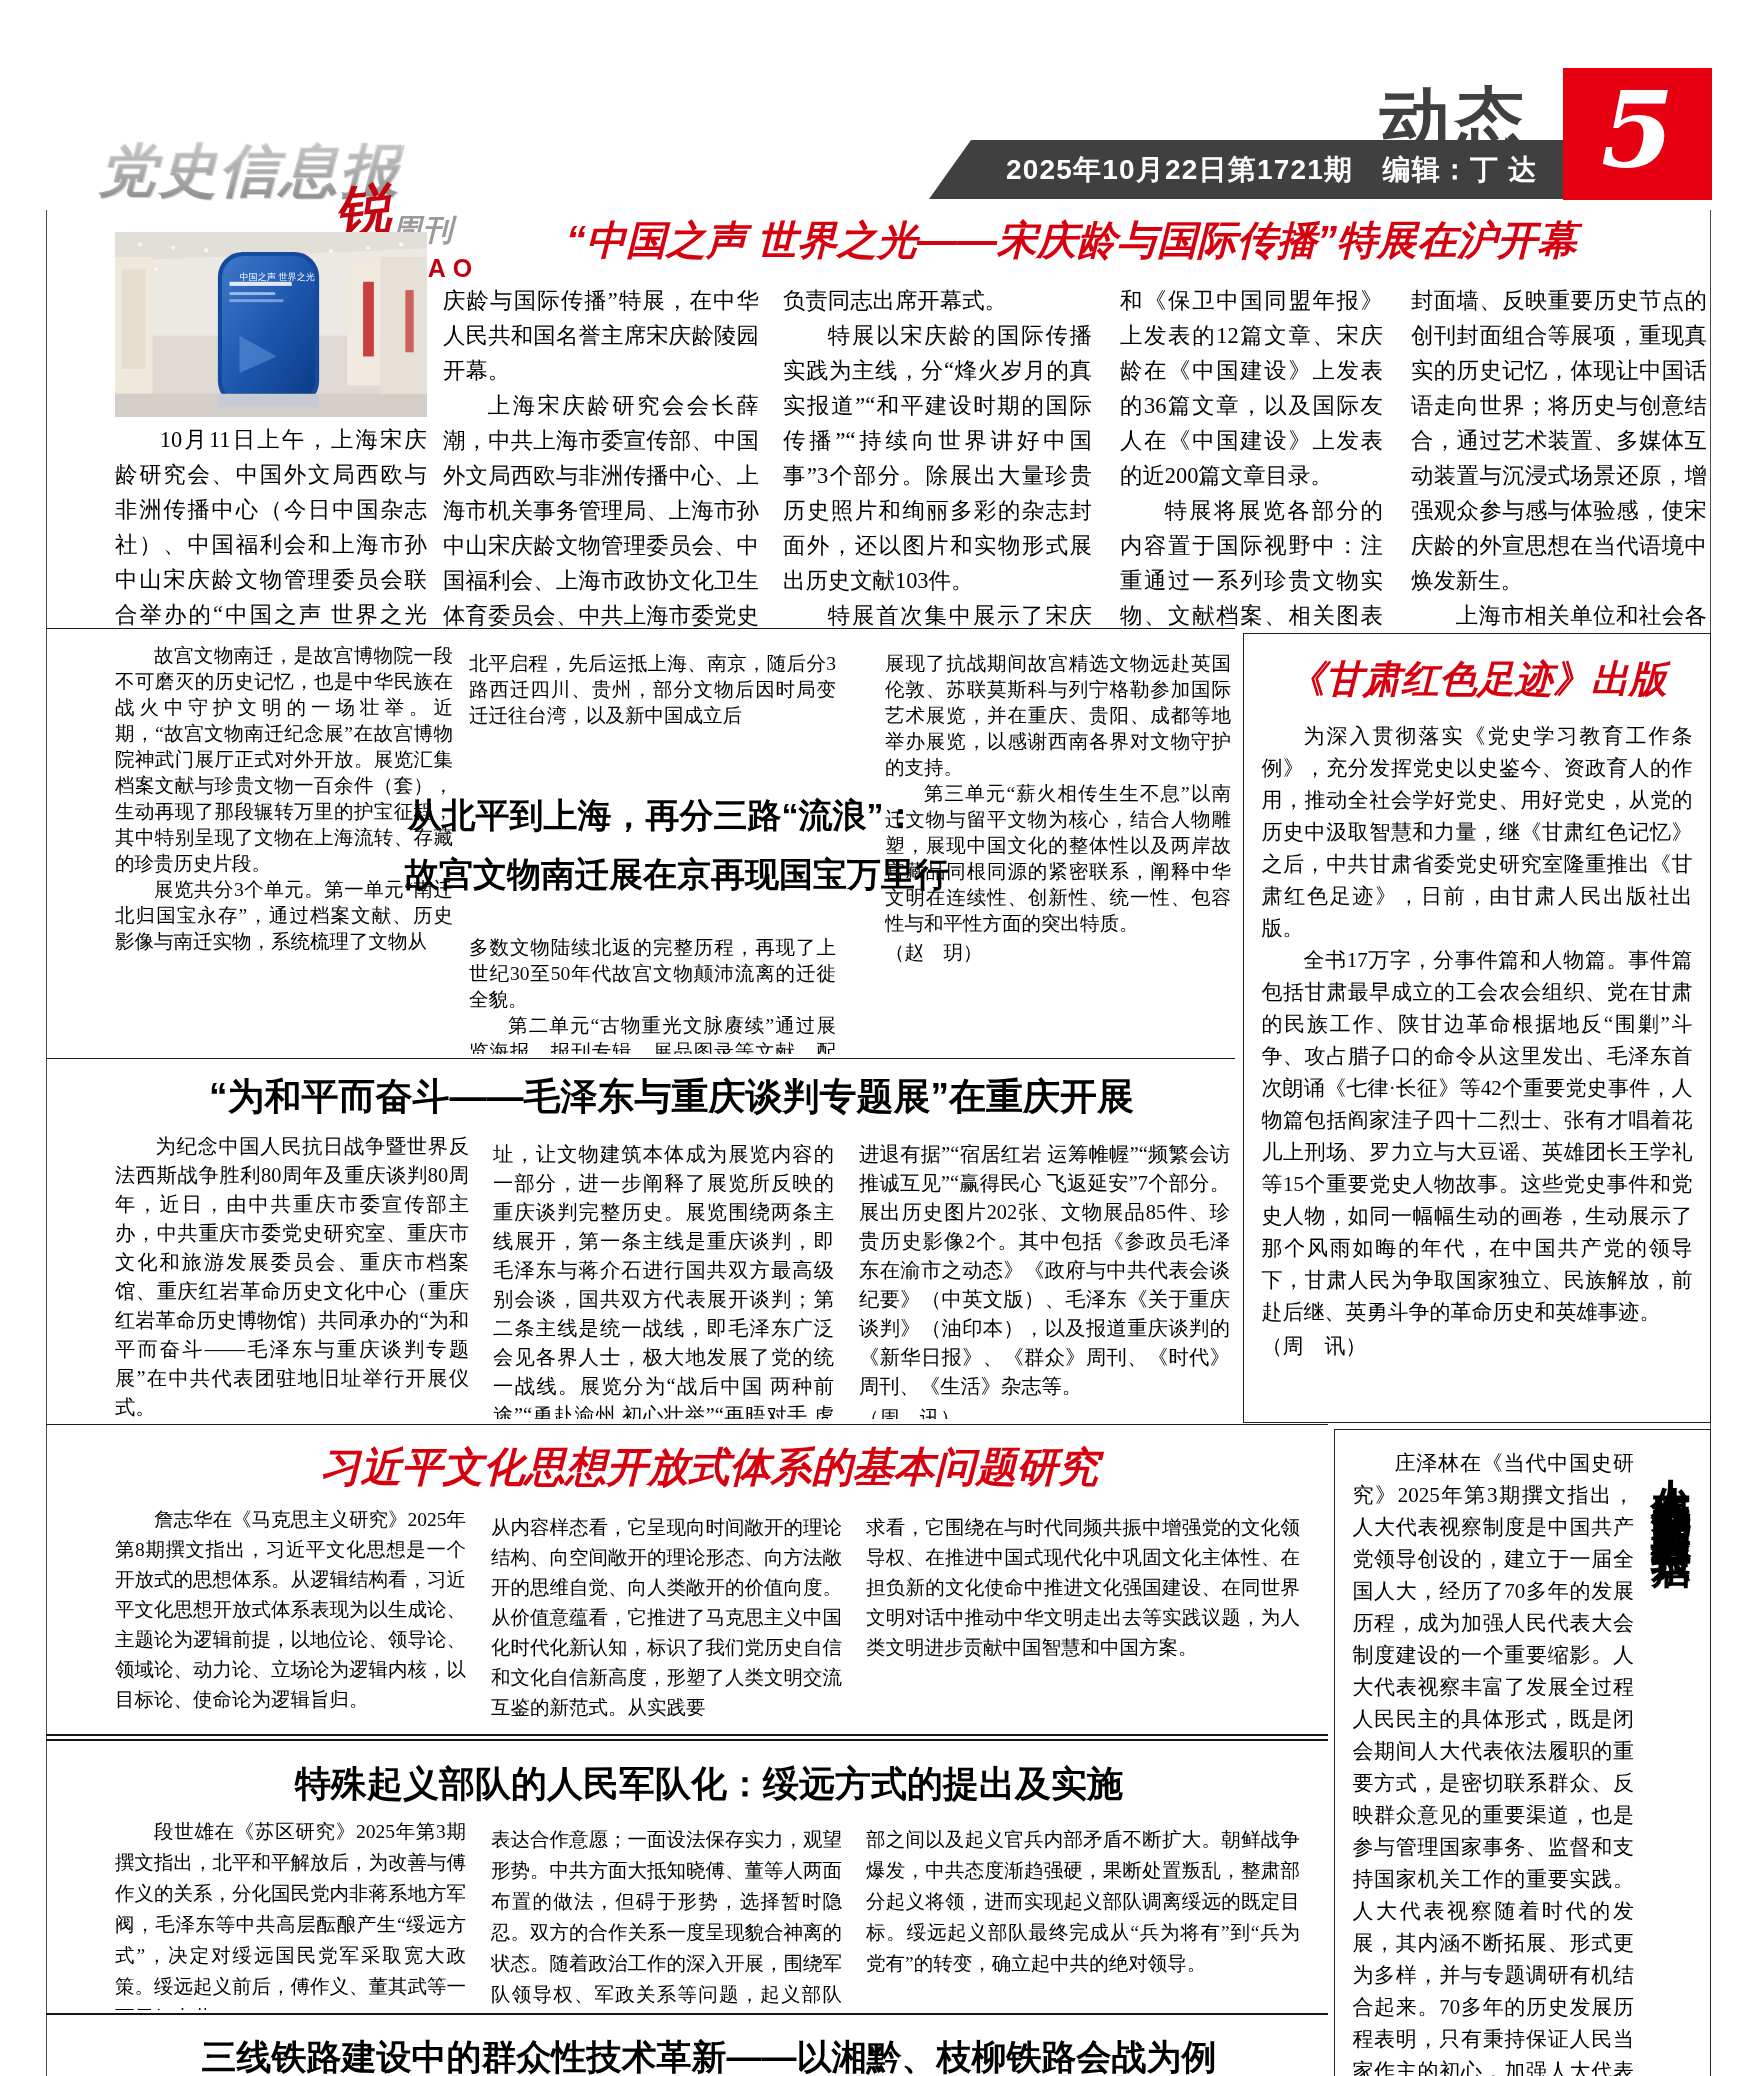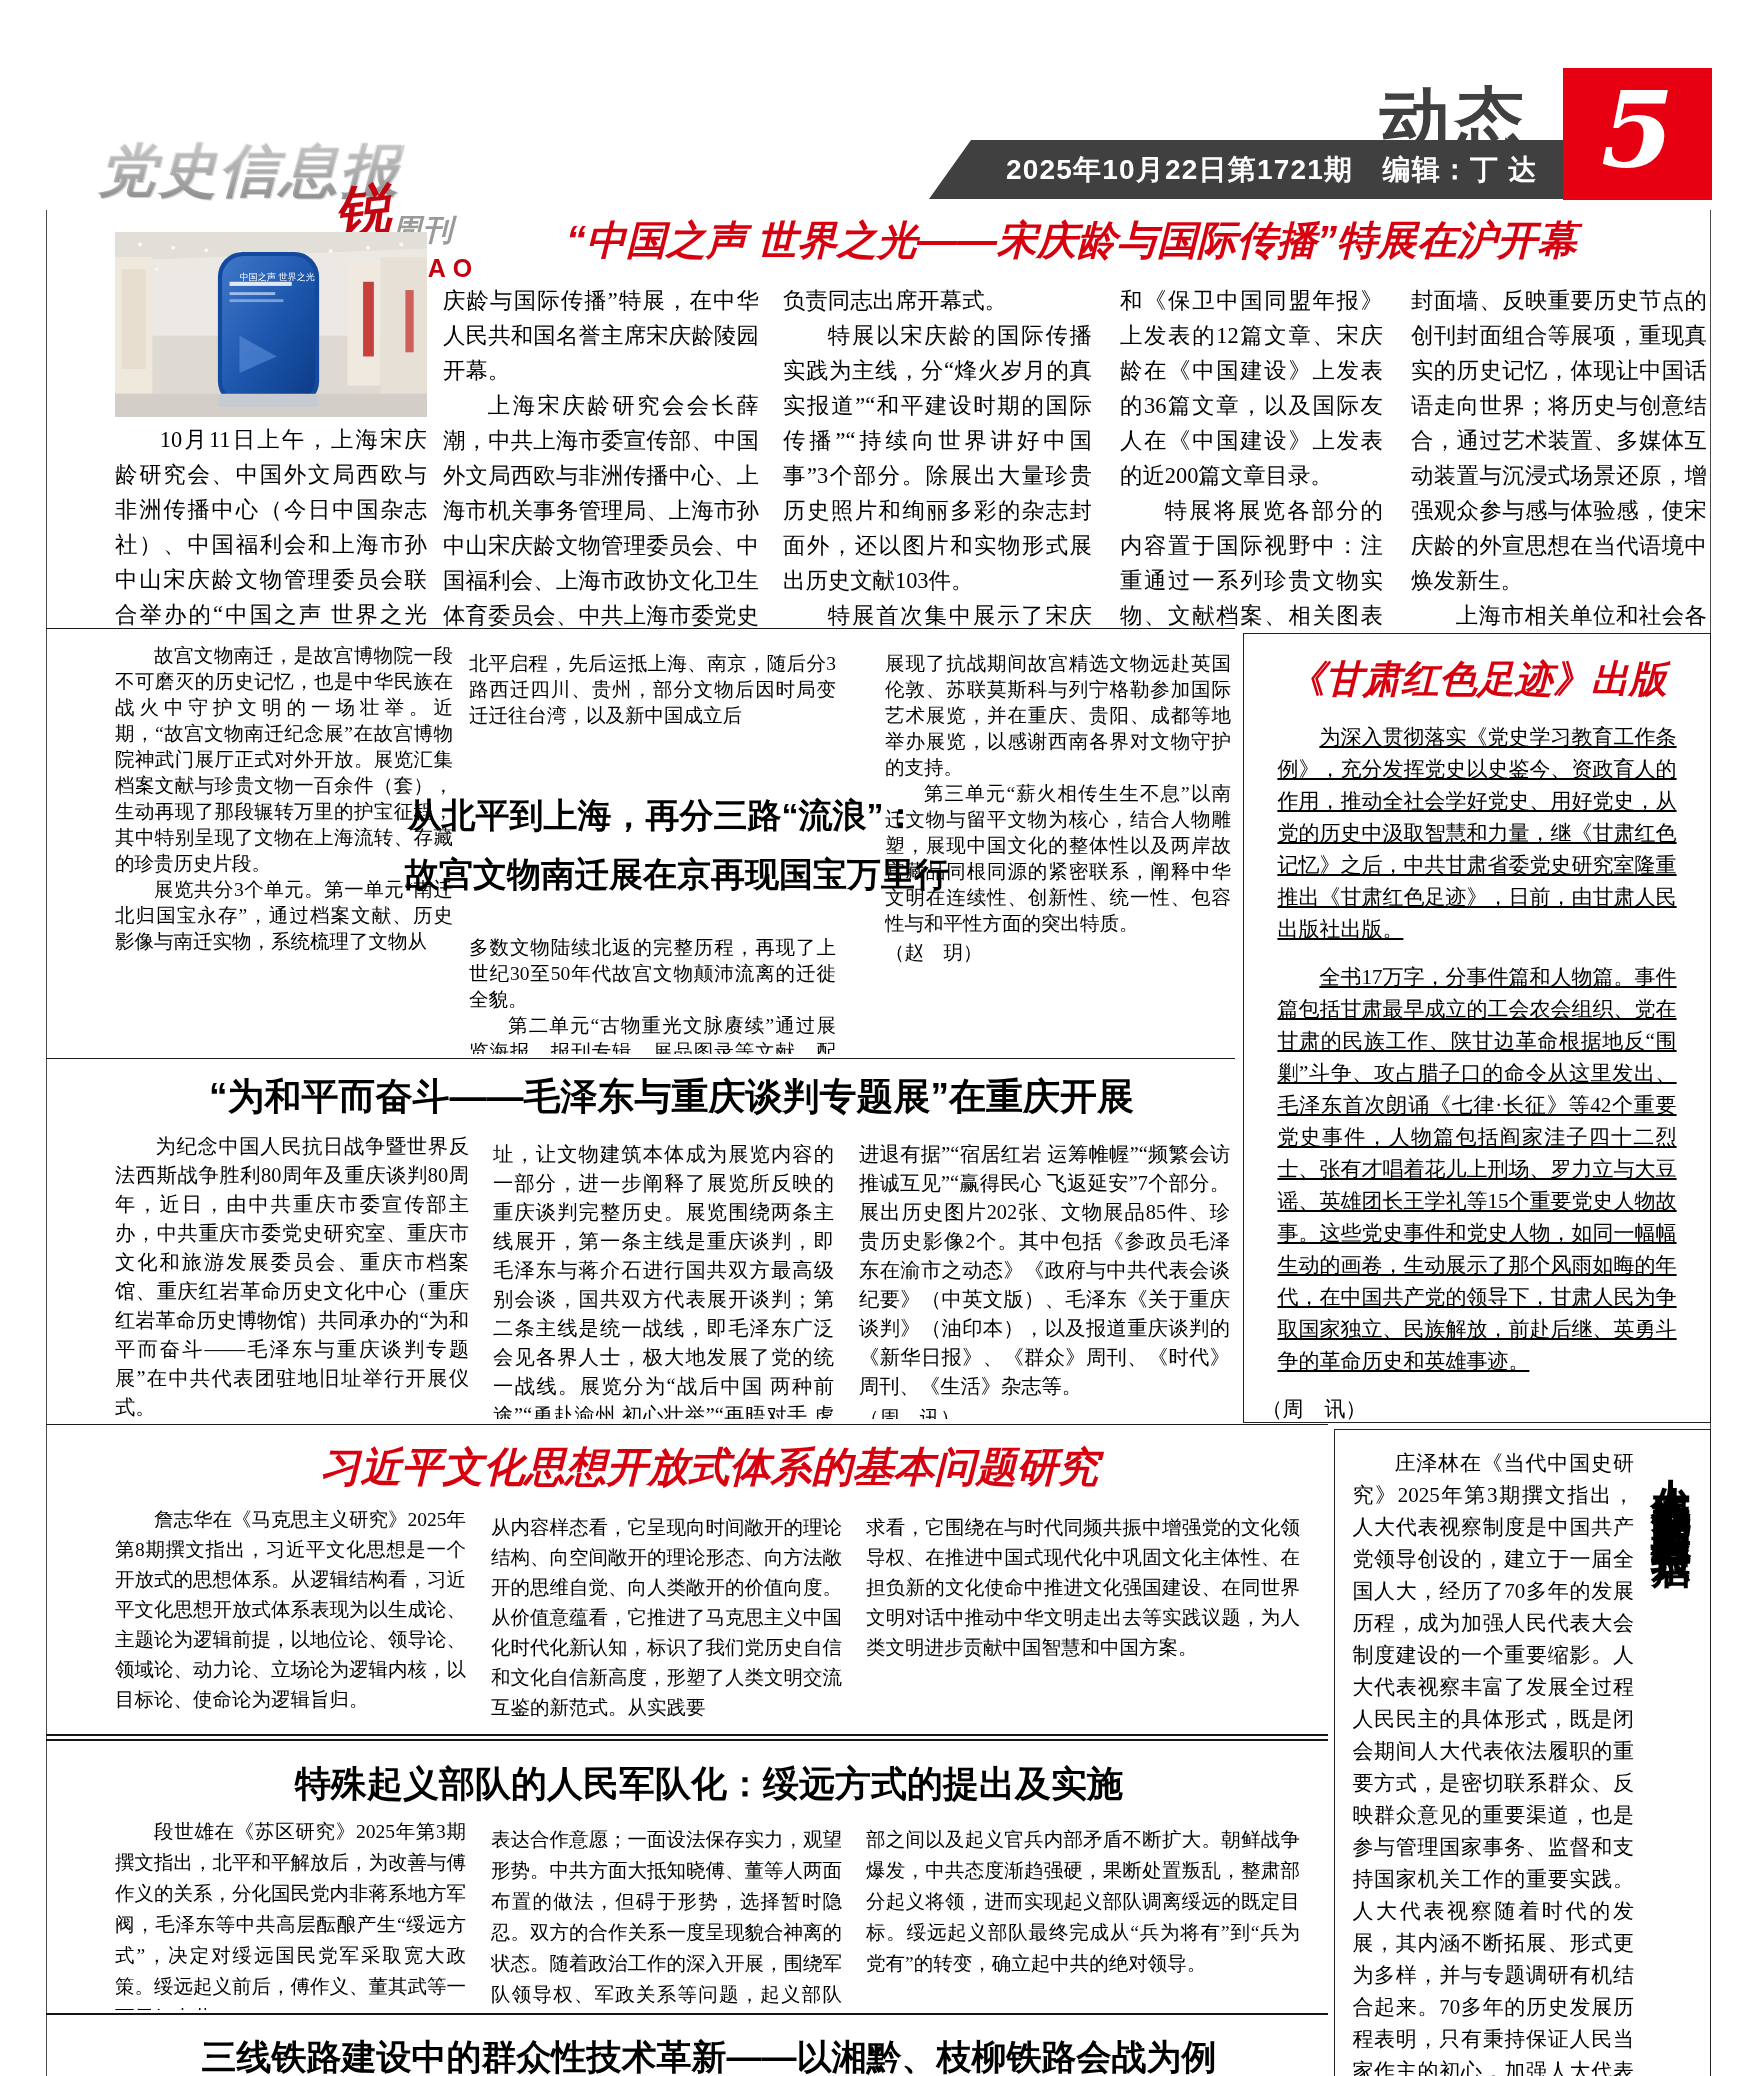--- a/index.html
+++ b/index.html
@@ -43,21 +43,21 @@
   .a1-body{font-size:22.4px;line-height:35px;}
   .a2-body{font-size:19.5px;line-height:26px;}
   .a3-body{font-size:20.3px;line-height:29px;}
   .a4-body{font-size:19.5px;line-height:30px;}
   .a5-body{font-size:19.5px;line-height:31px;}
   
   .news-box{position:absolute;border:1.2px solid #222;box-sizing:border-box;background:#fff;}
   #gansu-box{left:1243px;top:633px;width:468px;height:790px;padding:10.8px 17.4px;}
   #gansu-title{font-size:38px;margin:9px 0 15px;}
   #gansu-box .gtext{font-size:21px;line-height:32px;text-align:justify;}
-  #gansu-box p{margin:16px;text-indent:2em;text-decoration:underline;}
+  #gansu-box p{margin:0;text-indent:2em;}
   #renda-box{left:1334px;top:1429px;width:377px;height:942px;padding:16.6px 12.5px 16.6px 17.4px;
     overflow:hidden;}
   #renda-title{float:right;writing-mode:vertical-rl;text-orientation:upright;
     font-family:"Liberation Sans",sans-serif;font-weight:bold;font-size:40px;
     line-height:1.3;height:781px;margin:0 0 12.5px 11.6px;letter-spacing:4.2px;}
   #renda-box .rtext{font-size:21px;line-height:32px;text-align:justify;}
   #renda-box p{margin:0;text-indent:2em;}
   
   #a2-headline{left:405px;top:786px;width:515px;text-align:center;z-index:3;
     font-family:"Liberation Sans",sans-serif;font-weight:bold;color:#000;}

